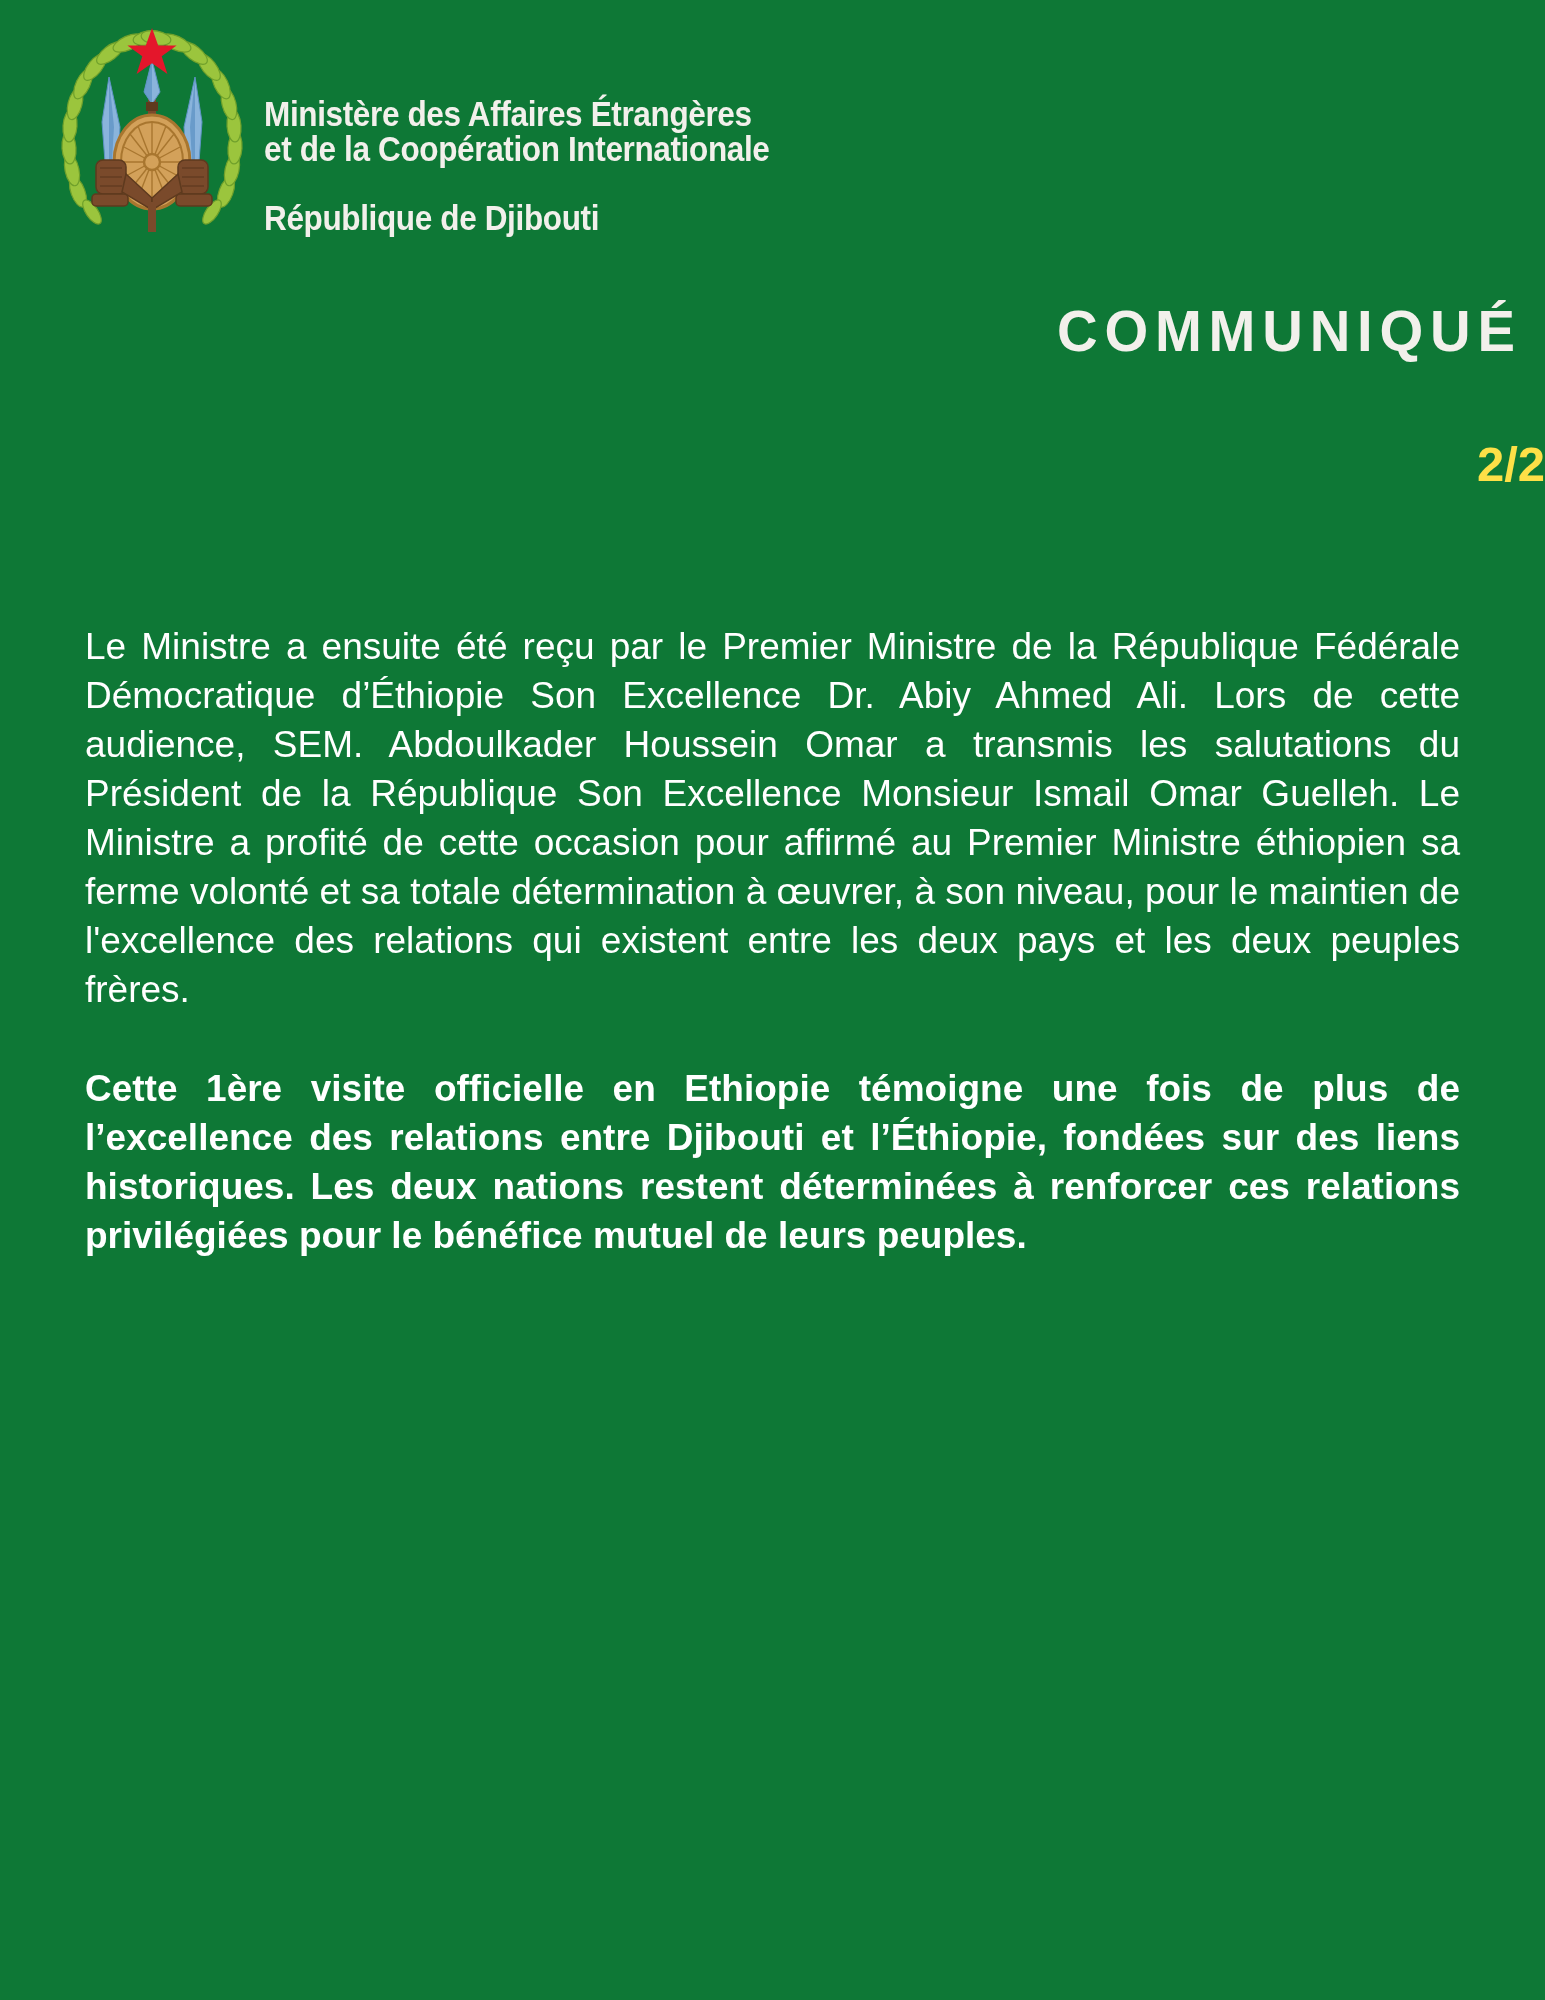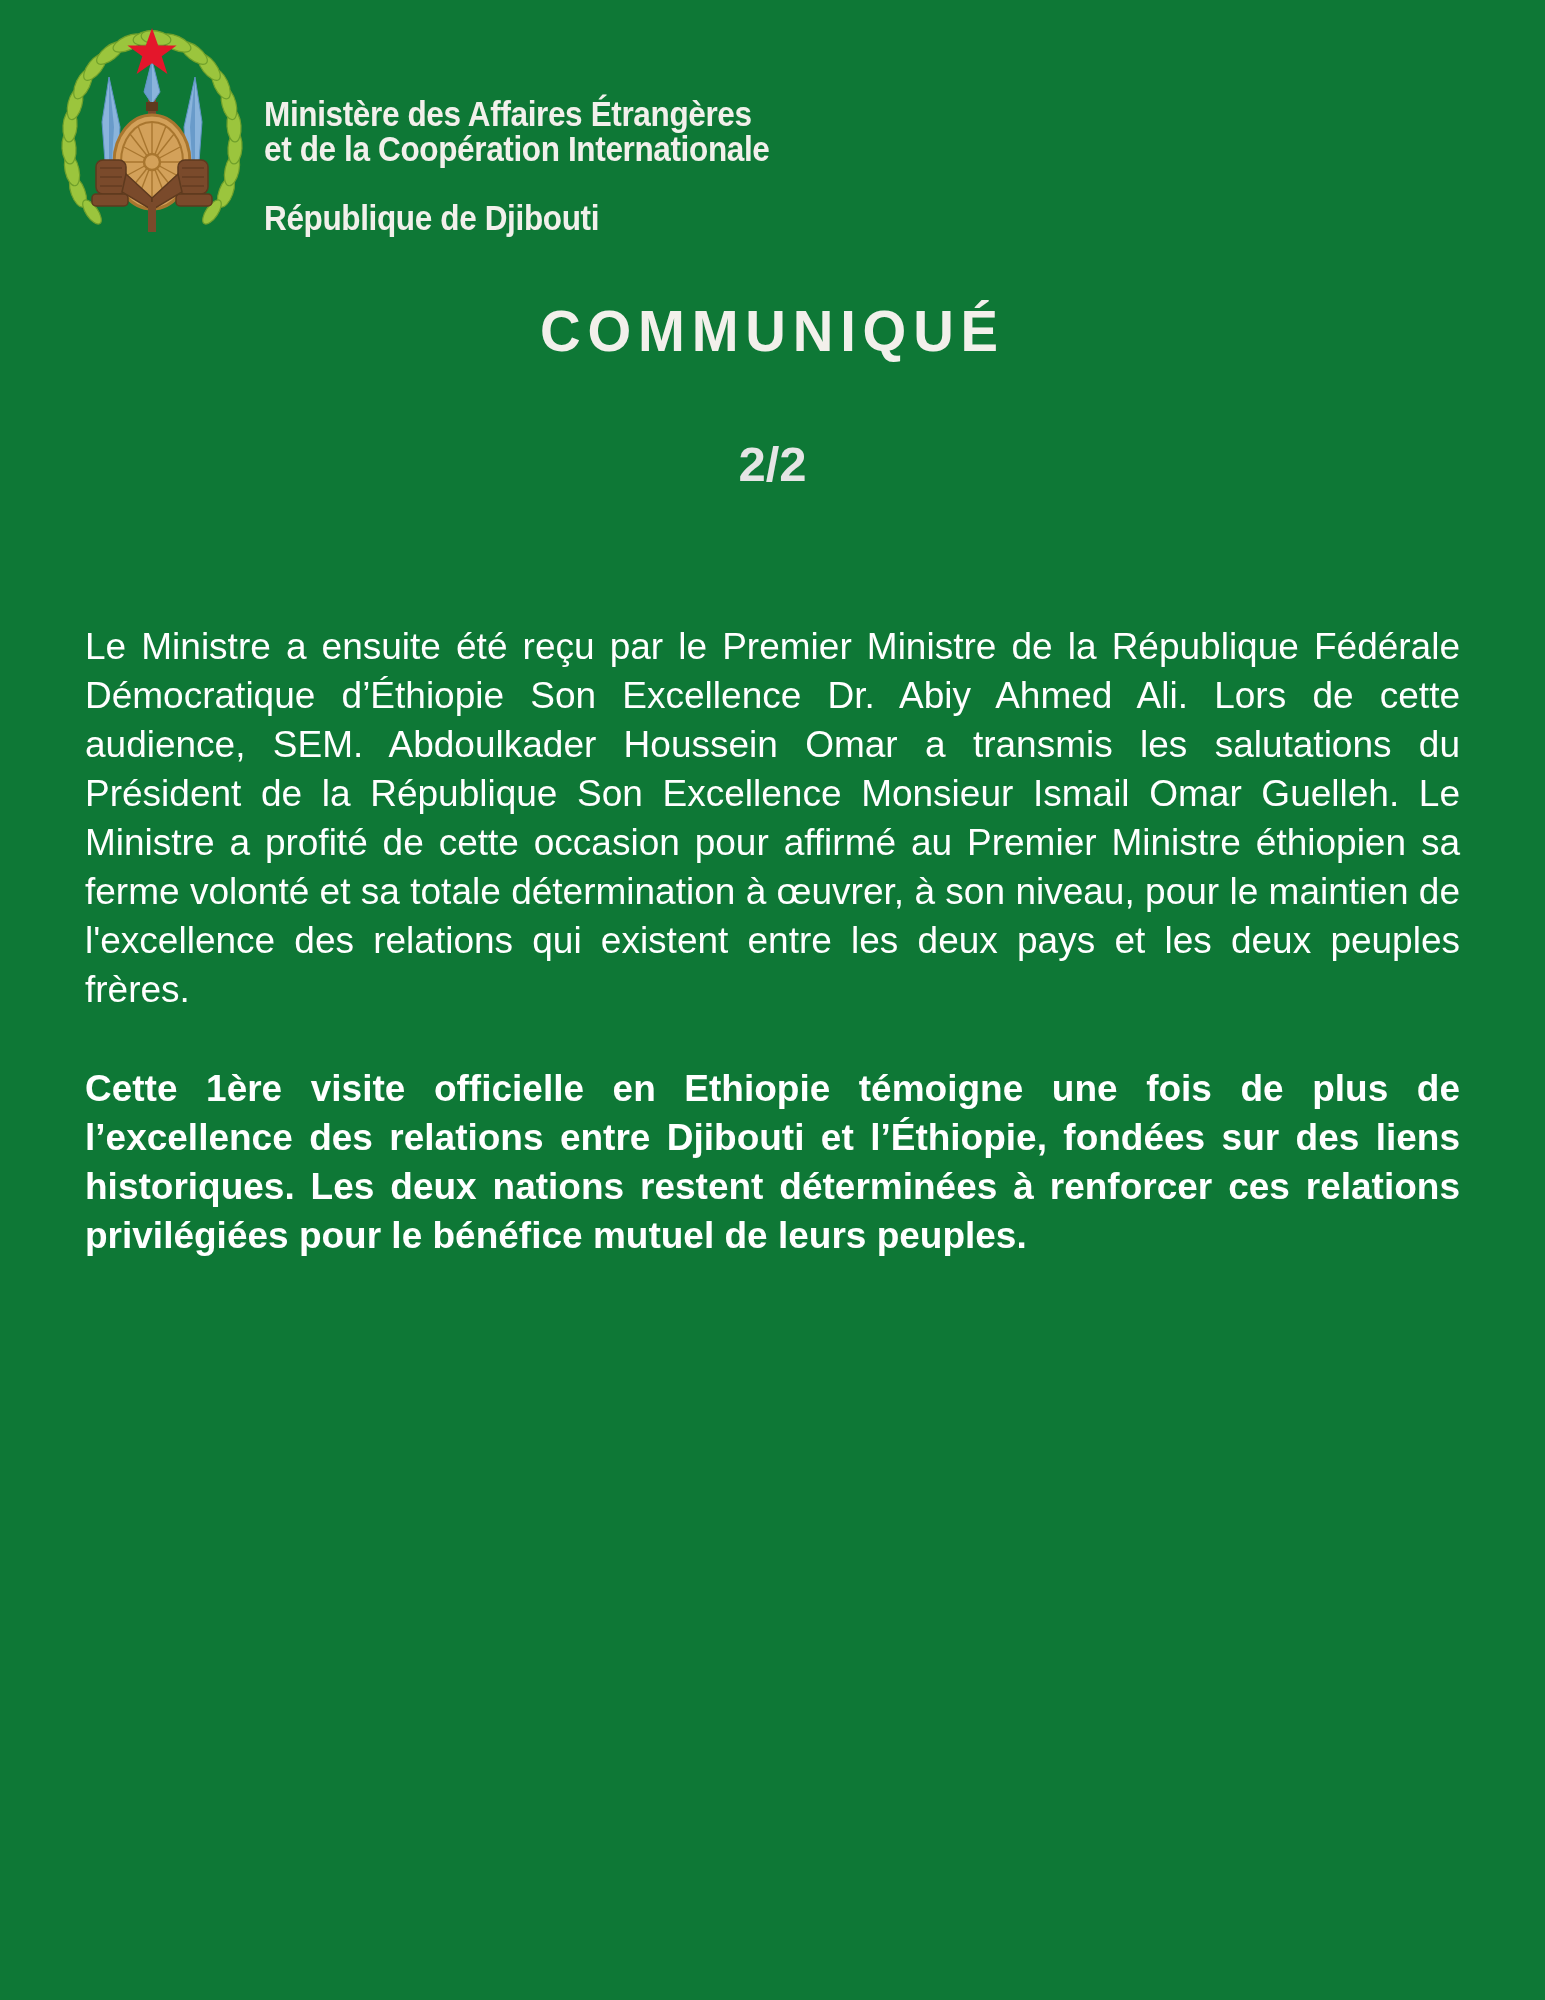--- a/index.html
+++ b/index.html
@@ -52,21 +52,21 @@
     line-height: 1.0;
     letter-spacing: -0.4px;
     transform: scaleX(0.90);
     transform-origin: left center;
     white-space: nowrap;
     margin-top: 34px;
   }
 
   
   .title-block {
-    text-align: center;
+    text-align: right;
     margin-top: 72px;
   }
   .communique-title {
     color: #F2F0EB;
     font-family: "Liberation Sans", sans-serif;
     font-weight: bold;
     font-size: 58px;
     letter-spacing: 7px;
     line-height: 1;
     transform: scaleX(0.97);
@@ -75,21 +75,21 @@
     color: #F2F0EB;
     font-family: "Liberation Sans Narrow", "Liberation Sans", sans-serif;
     font-weight: bold;
     font-size: 33px;
     letter-spacing: 1.2px;
     margin-top: 30px;
     transform: scaleX(0.86);
     display: inline-block;
   }
   .page-indicator {
-    color: #e5e5e5;
+    color: #fde047;
     font-family: "Liberation Sans", sans-serif;
     font-weight: bold;
     font-size: 49px;
     letter-spacing: 0px;
     margin-top: 76px;
   }
 
   
   .body-content {
     margin: 130px 85px 0 85px;

